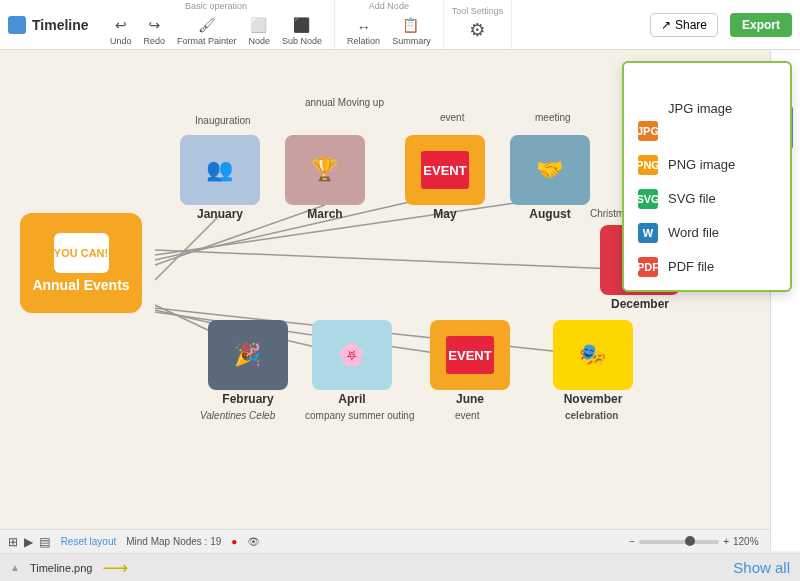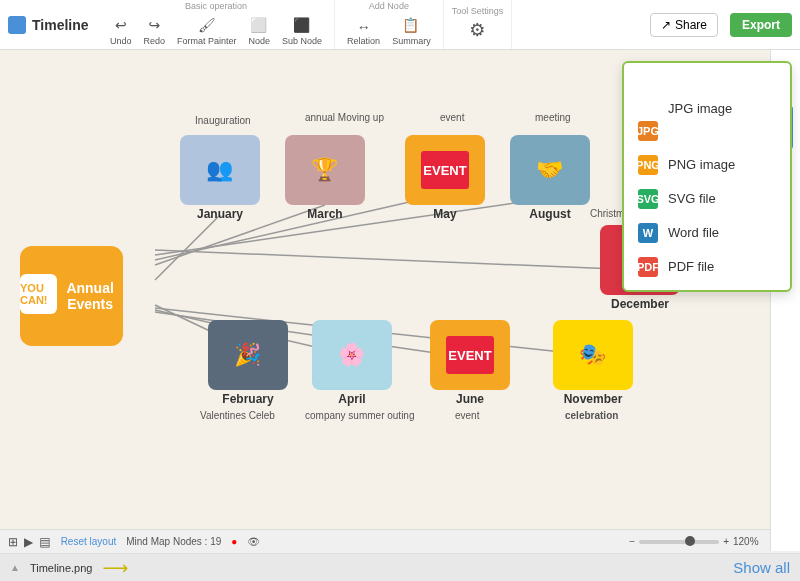--- a/index.html
+++ b/index.html
@@ -170,27 +170,28 @@
       font-size: 12px;
       font-weight: bold;
       color: #333;
       text-align: center;
       margin-top: 2px;
     }
 
     
     #center-node {
       position: absolute;
-      left: 20px; top: 196px;
-      width: 103px; height: 100px;
+      left: 20px; top: 163px;
+      width: 122px; height: 100px;
       background: #f5a623;
       border-radius: 12px;
       display: flex;
       align-items: center;
       justify-content: center;
+      flex-direction: column;
       cursor: pointer;
       z-index: 10;
     }
     .center-inner {
       width: 55px; height: 40px;
       background: white;
       border-radius: 6px;
       display: flex; align-items: center; justify-content: center;
       font-size: 11px; font-weight: bold; color: #333;
       margin-bottom: 4px;
@@ -431,21 +432,21 @@
     <div class="node-label">January</div>
   </div>
   <div class="anno-label" style="left:195px;top:65px;">Inauguration</div>
 
   <div class="node" style="left:285px;top:85px;">
     <div class="month-box" style="background:#c8a0a0;">
       <div class="month-inner-img">🏆</div>
     </div>
     <div class="node-label">March</div>
   </div>
-  <div class="anno-label" style="left:305px;top:62px;">annual Moving up</div>
+  <div class="anno-label" style="left:305px;top:47px;">annual Moving up</div>
 
   <div class="node" style="left:405px;top:85px;">
     <div class="month-box" style="background:#f5a623;">
       <div class="month-inner-img" style="font-size:13px;font-weight:bold;color:white;background:#e8243c;width:60%;height:55%;display:flex;align-items:center;justify-content:center;border-radius:3px;">EVENT</div>
     </div>
     <div class="node-label">May</div>
   </div>
   <div class="anno-label" style="left:440px;top:62px;">event</div>
 
   <div class="node" style="left:510px;top:85px;">
@@ -463,21 +464,21 @@
     <div class="node-label">December</div>
   </div>
   <div class="anno-label" style="left:590px;top:158px;">Christmas party</div>
 
   <div class="node" style="left:208px;top:270px;">
     <div class="month-box" style="background:#5a6a7a;">
       <div class="month-inner-img">🎉</div>
     </div>
     <div class="node-label">February</div>
   </div>
-  <div class="anno-label" style="left:200px;top:360px;">Valentines Celeb</div>
+  <div class="anno-label" style="left:200px;top:360px;font-style:italic;">Valentines Celeb</div>
 
   <div class="node" style="left:312px;top:270px;">
     <div class="month-box" style="background:#add8e6;">
       <div class="month-inner-img">🌸</div>
     </div>
     <div class="node-label">April</div>
   </div>
   <div class="anno-label" style="left:305px;top:360px;">company summer outing</div>
 
   <div class="node" style="left:430px;top:270px;">

